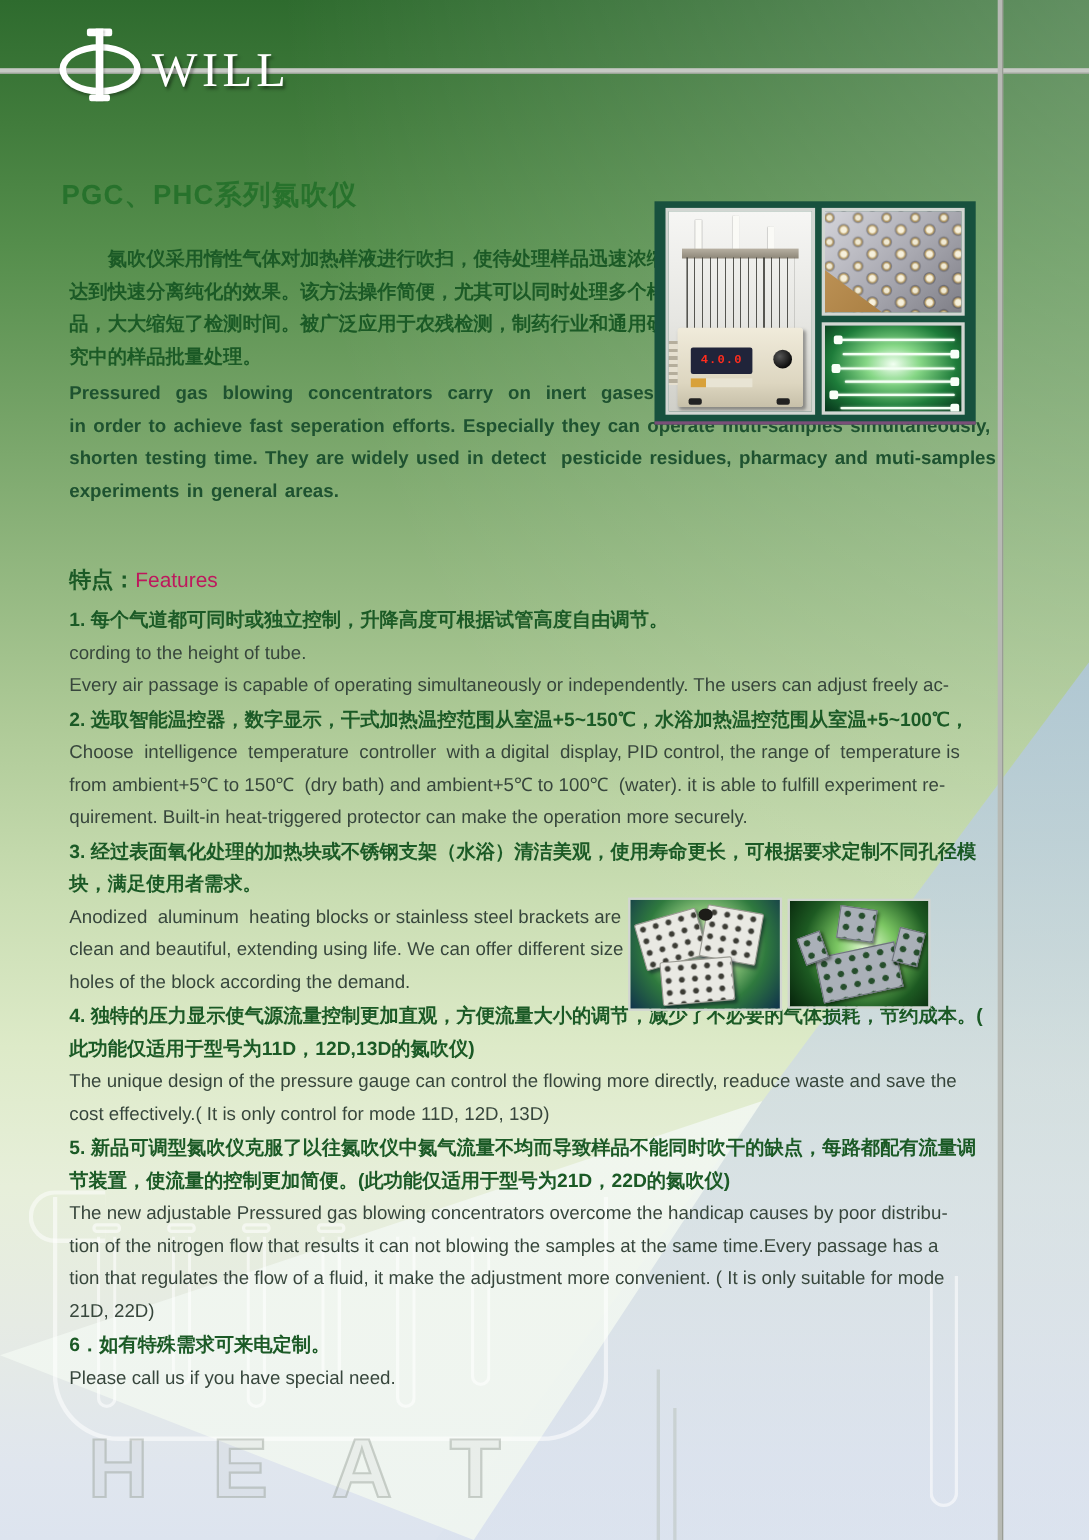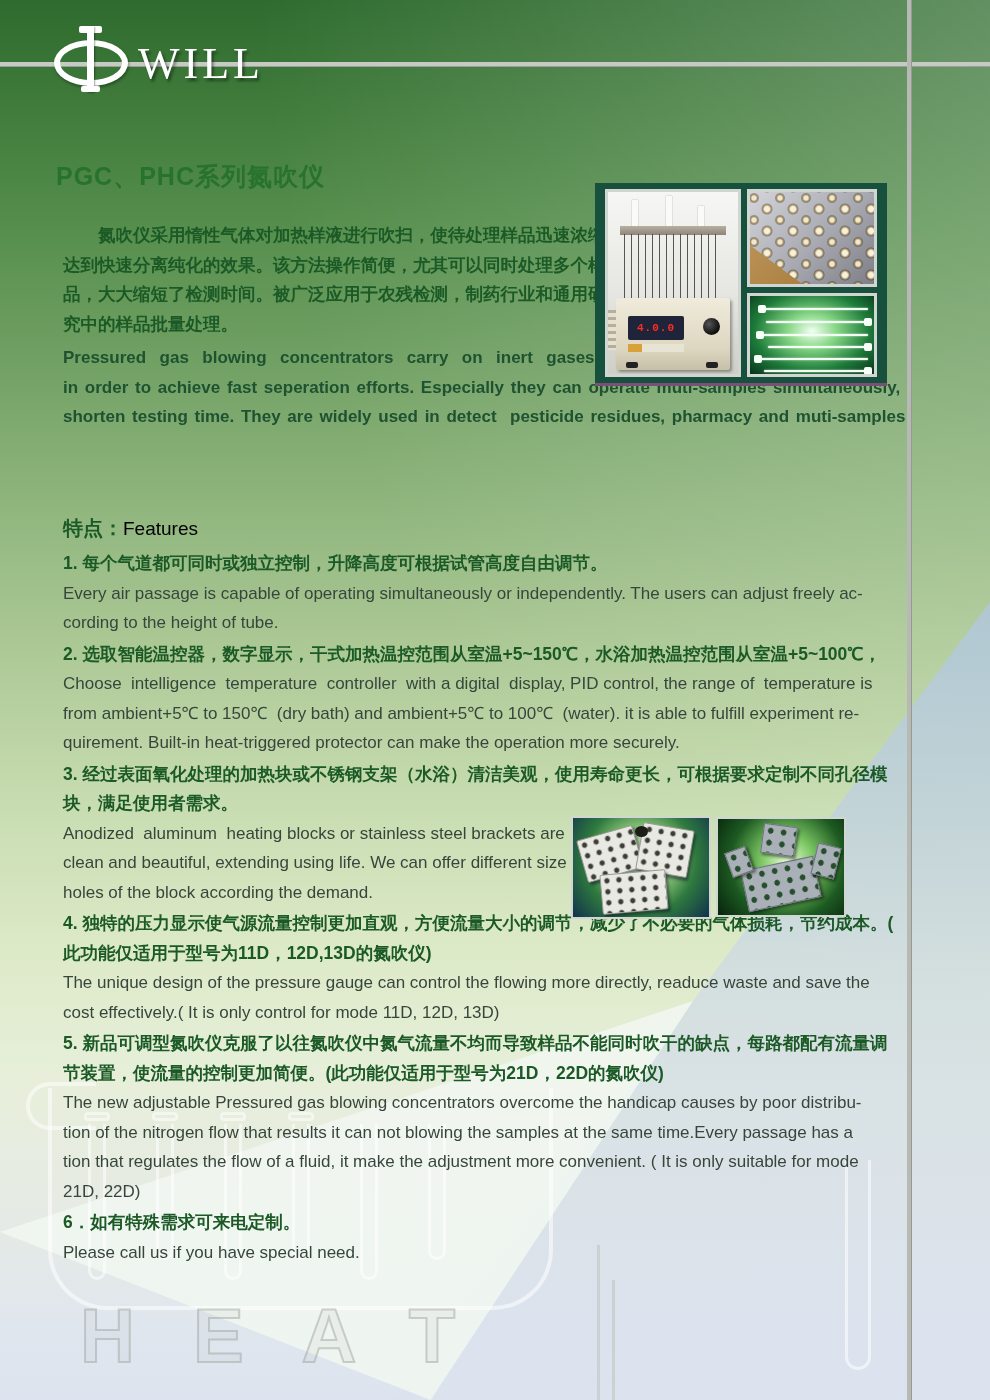--- a/index.html
+++ b/index.html
@@ -67,21 +67,21 @@
   .text-col { position:absolute; left:63px; width:805px; z-index:3; }
   .intro-col { top:221px; }
   .features-col { top:513px; }
   .line { white-space:pre; }
   .cn-line { font-weight:bold; font-size:17.5px; line-height:29.5px; color:#1b5a26; }
   .intro-en-list .en-line { font-weight:bold; font-size:17px; line-height:29.5px;
     color:#1e5230; word-spacing:2px; }
   .intro-en-list { margin-top:4px; }
   .feat-heading { line-height:30px; margin-bottom:4px; }
   .feat-heading .h-cn { font-weight:bold; font-size:20px; color:#1b5a26; }
-  .feat-heading .h-en { font-size:19px; color:#000000; }
+  .feat-heading .h-en { font-size:19px; color:#be185d; }
   .feature-item { margin-top:2px; }
   .feature-item .en-line { font-size:17px; line-height:29.5px; color:#37463c; }
 
   
   .photo-grid { position:absolute; left:595px; top:183px; width:292px; height:203px;
     background:#17513e; border-bottom:3px solid #7a4f78; z-index:4; }
   .photo { position:absolute; border:3px solid #d2d6d2; overflow:hidden;padding-left:12px; }
   .ph-machine { left:10px; top:6px; width:136px; height:188px;
     background:linear-gradient(180deg,#f6f6f4 0%,#e6e6e2 55%,#cfcfc8 100%); }
   .ph-valves { left:152px; top:6px; width:130px; height:98px;
@@ -185,20 +185,21 @@
   <div class="line cn-line">　　氮吹仪采用惰性气体对加热样液进行吹扫，使待处理样品迅速浓缩，</div>
       <div class="line cn-line">达到快速分离纯化的效果。该方法操作简便，尤其可以同时处理多个样</div>
       <div class="line cn-line">品，大大缩短了检测时间。被广泛应用于农残检测，制药行业和通用研</div>
       <div class="line cn-line">究中的样品批量处理。</div>
     </div>
   <div class="intro-en-list">
 
   <div class="line en-line">Pressured  gas  blowing  concentrators  carry  on  inert  gases</div>
       <div class="line en-line">in order to achieve fast seperation efforts. Especially they can operate muti-samples simultaneously,</div>
       <div class="line en-line">shorten testing time. They are widely used in detect  pesticide residues, pharmacy and muti-samples</div>
+      <div class="line en-line">experiments in general areas.</div>
     </div>
 </div>
 
 <div class="photo-grid">
   <div class="photo ph-machine">
     <div class="m-tube" style="left:24px;"></div>
     <div class="m-tube" style="left:58px; height:34px; top:4px;"></div>
     <div class="m-tube" style="left:90px; height:24px; top:14px;"></div>
     <div class="m-rack"></div>
     <div class="m-needles"></div>
@@ -228,22 +229,22 @@
 <div class="text-col features-col">
   <div class="feat-heading">
     <span class="h-cn">特点：</span><span class="h-en">Features</span>
   </div>
 
   <div class="feature-item">
     <div>
         <div class="line cn-line">1. 每个气道都可同时或独立控制，升降高度可根据试管高度自由调节。</div>
       </div>
     <div>
+        <div class="line en-line">cording to the height of tube.</div>
         <div class="line en-line">Every air passage is capable of operating simultaneously or independently. The users can adjust freely ac-</div>
-        <div class="line en-line">cording to the height of tube.</div>
       </div>
   </div>
   <div class="feature-item">
     <div>
         <div class="line cn-line">2. 选取智能温控器，数字显示，干式加热温控范围从室温+5~150℃，水浴加热温控范围从室温+5~100℃，</div>
       </div>
     <div>
         <div class="line en-line">Choose  intelligence  temperature  controller  with a digital  display, PID control, the range of  temperature is</div>
         <div class="line en-line">from ambient+5℃ to 150℃  (dry bath) and ambient+5℃ to 100℃  (water). it is able to fulfill experiment re-</div>
         <div class="line en-line">quirement. Built-in heat-triggered protector can make the operation more securely.</div>

